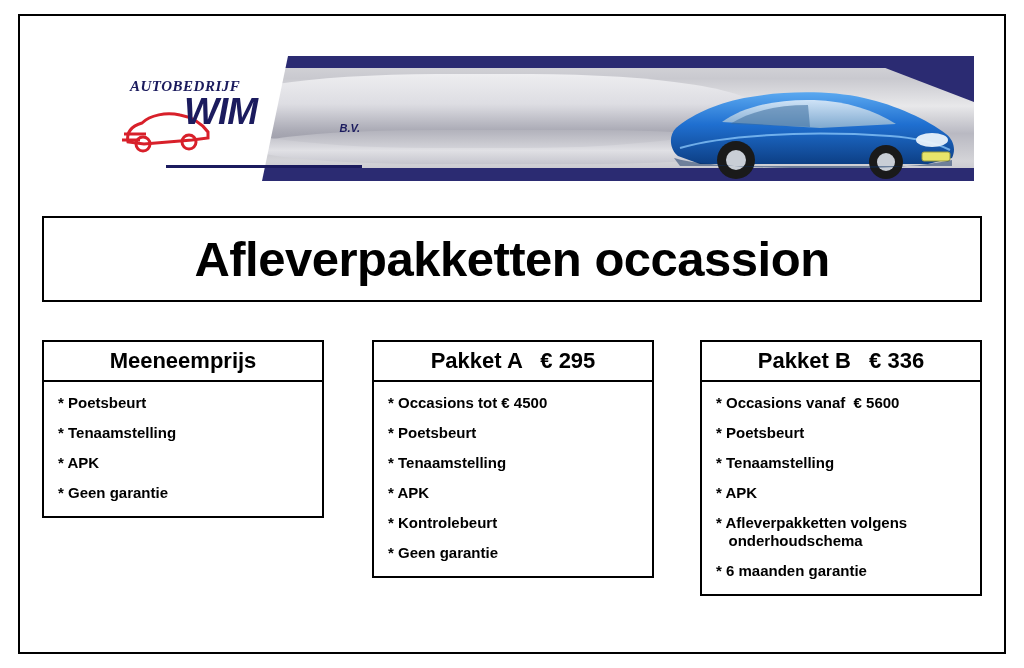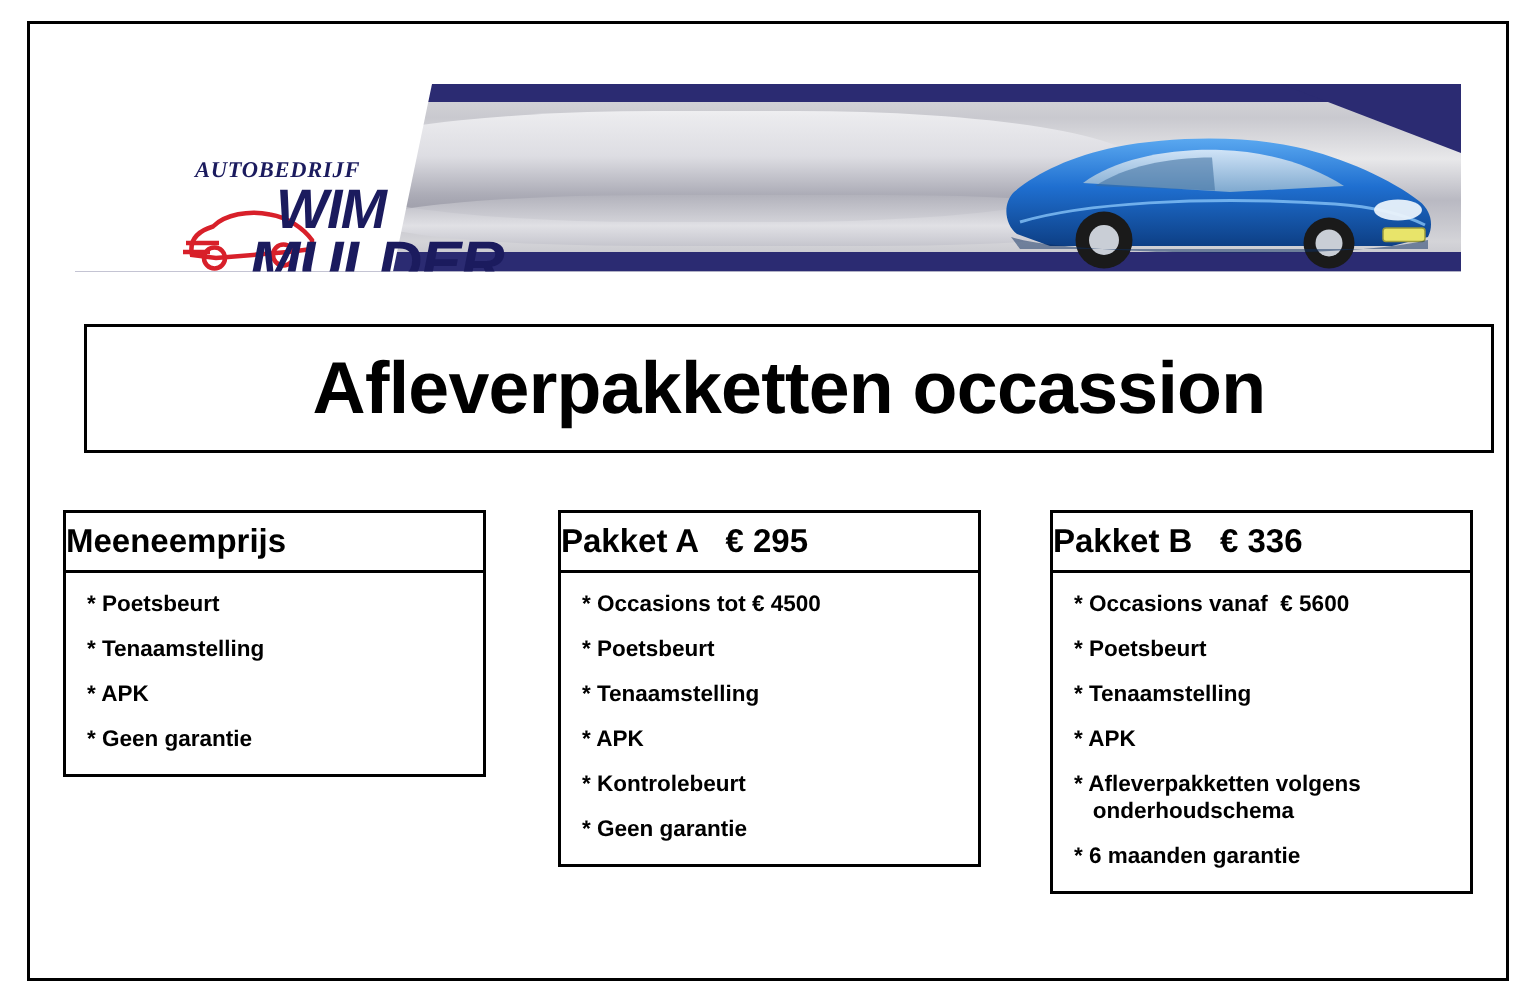--- a/index.html
+++ b/index.html
@@ -103,21 +103,20 @@
     border-left: 120px solid transparent;
   }
 
   
   .logo {
     position: absolute;
     left: 72px;
     top: 22px;
     width: 250px;
     height: 92px;
-    margin-top: 28px;
   }
   .logo-top {
     font-family: "Liberation Serif", serif;
     font-style: italic;
     font-weight: bold;
     font-size: 15px;
     color: #1b1b5e;
     letter-spacing: .5px;
     margin-left: 8px;
   }
@@ -172,21 +171,21 @@
     position: absolute;
     right: 14px;
     top: 22px;
     width: 300px;
     height: 104px;
   }
 
   
   .title-box {
     position: absolute;
-    left: 56px;
+    left: 42px;
     top: 216px;
     width: 940px;
     height: 86px;
     border: 2px solid #000000;
     box-sizing: border-box;
     display: flex;
     align-items: center;
     justify-content: center;
   }
   .title-text {
@@ -211,21 +210,21 @@
   .col-0 { left: 0px;   width: 282px; }
   .col-1 { left: 330px; width: 282px; }
   .col-2 { left: 658px; width: 282px; }
 
   .col-head {
     border: 2px solid #000000;
     box-sizing: border-box;
     height: 42px;
     display: flex;
     align-items: center;
-    justify-content: flex-start;
+    justify-content: center;
     background: #ffffff;
   }
   .col-head-text {
     font-weight: bold;
     font-size: 22px;
     color: #000000;
     white-space: pre;
   }
   .col-body {
     border: 2px solid #000000;
@@ -263,21 +262,20 @@
       <div class="logo-car">
         <svg viewBox="0 0 92 52" width="92" height="52">
           <path d="M6 38 C4 28 10 22 20 19 C28 11 44 8 58 11 C70 13 80 20 86 28 L86 34 L70 36 L22 40 Z" fill="none" stroke="#d8202a" stroke-width="3"></path>
           <path d="M14 40 a7 7 0 1 0 14 0 a7 7 0 1 0 -14 0" fill="none" stroke="#d8202a" stroke-width="3"></path>
           <path d="M60 38 a7 7 0 1 0 14 0 a7 7 0 1 0 -14 0" fill="none" stroke="#d8202a" stroke-width="3"></path>
           <path d="M2 30 L24 30 M0 36 L18 36" stroke="#d8202a" stroke-width="3" fill="none"></path>
         </svg>
       </div>
       <div class="logo-main">
         <span class="logo-wim">WIM</span>
-        <span class="logo-mulder">MULDER</span>
         <span class="logo-bv">B.V.</span>
       </div>
       <div class="logo-underline"></div>
     </div>
 
     <div class="car">
       <svg viewBox="0 0 300 104" width="300" height="104">
         <defs>
           <linearGradient id="bodyGrad" x1="0" y1="0" x2="0" y2="1">
             <stop offset="0%" stop-color="#5aa8f0"></stop>

